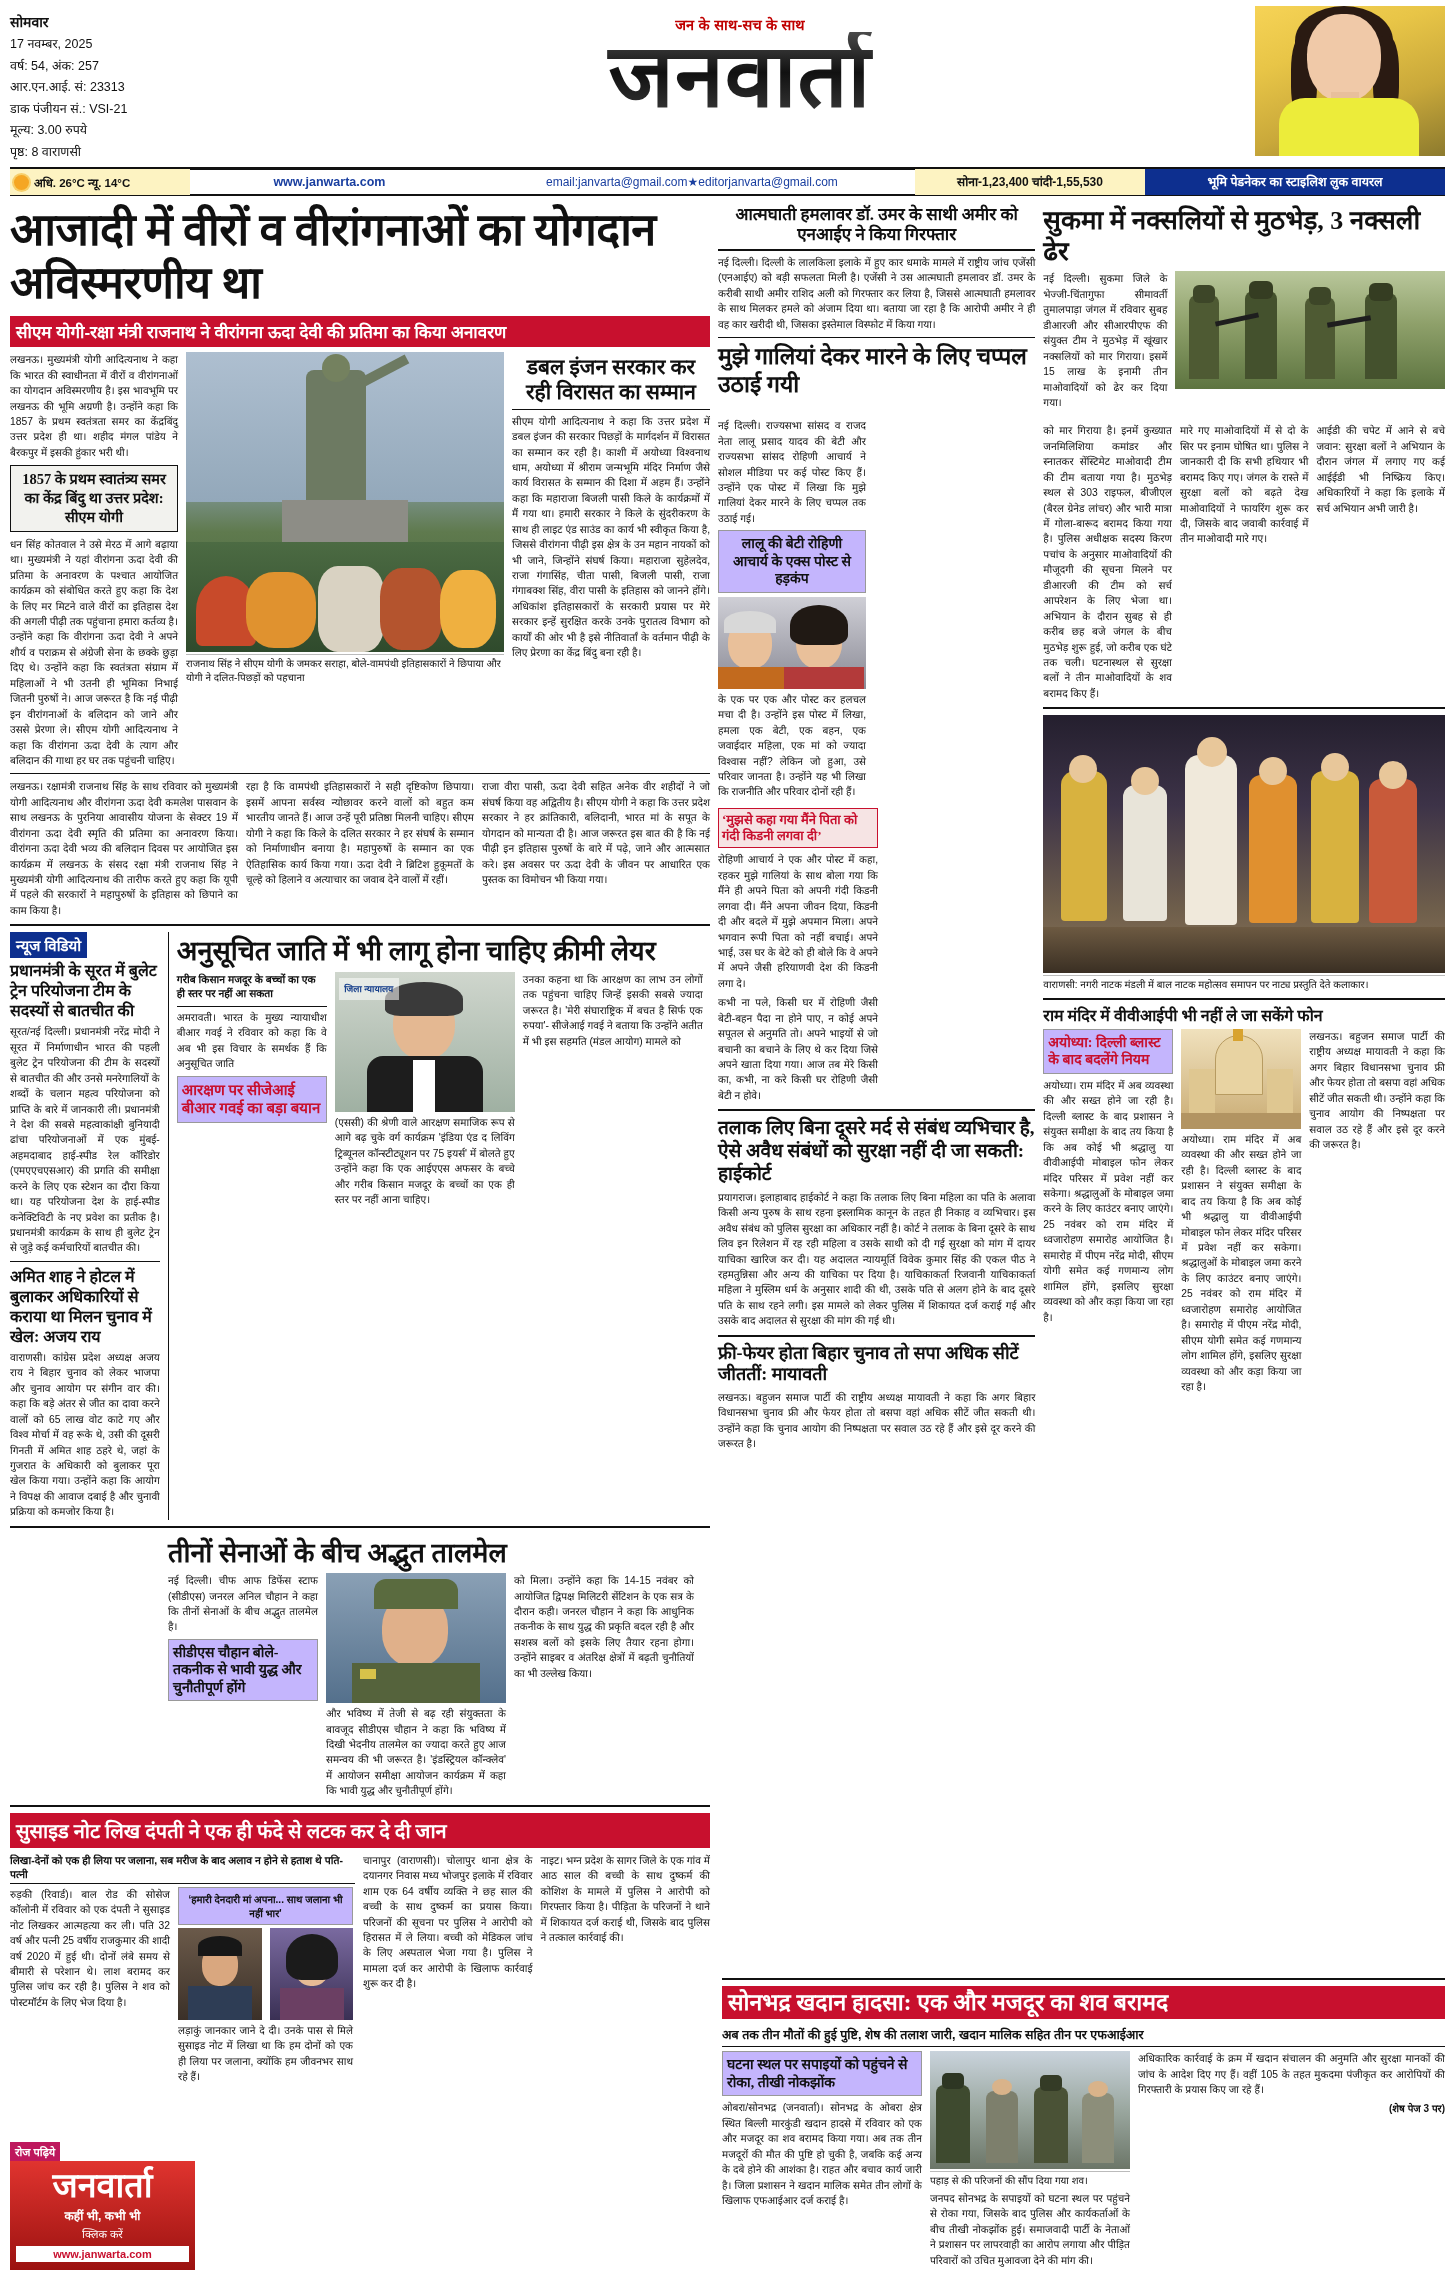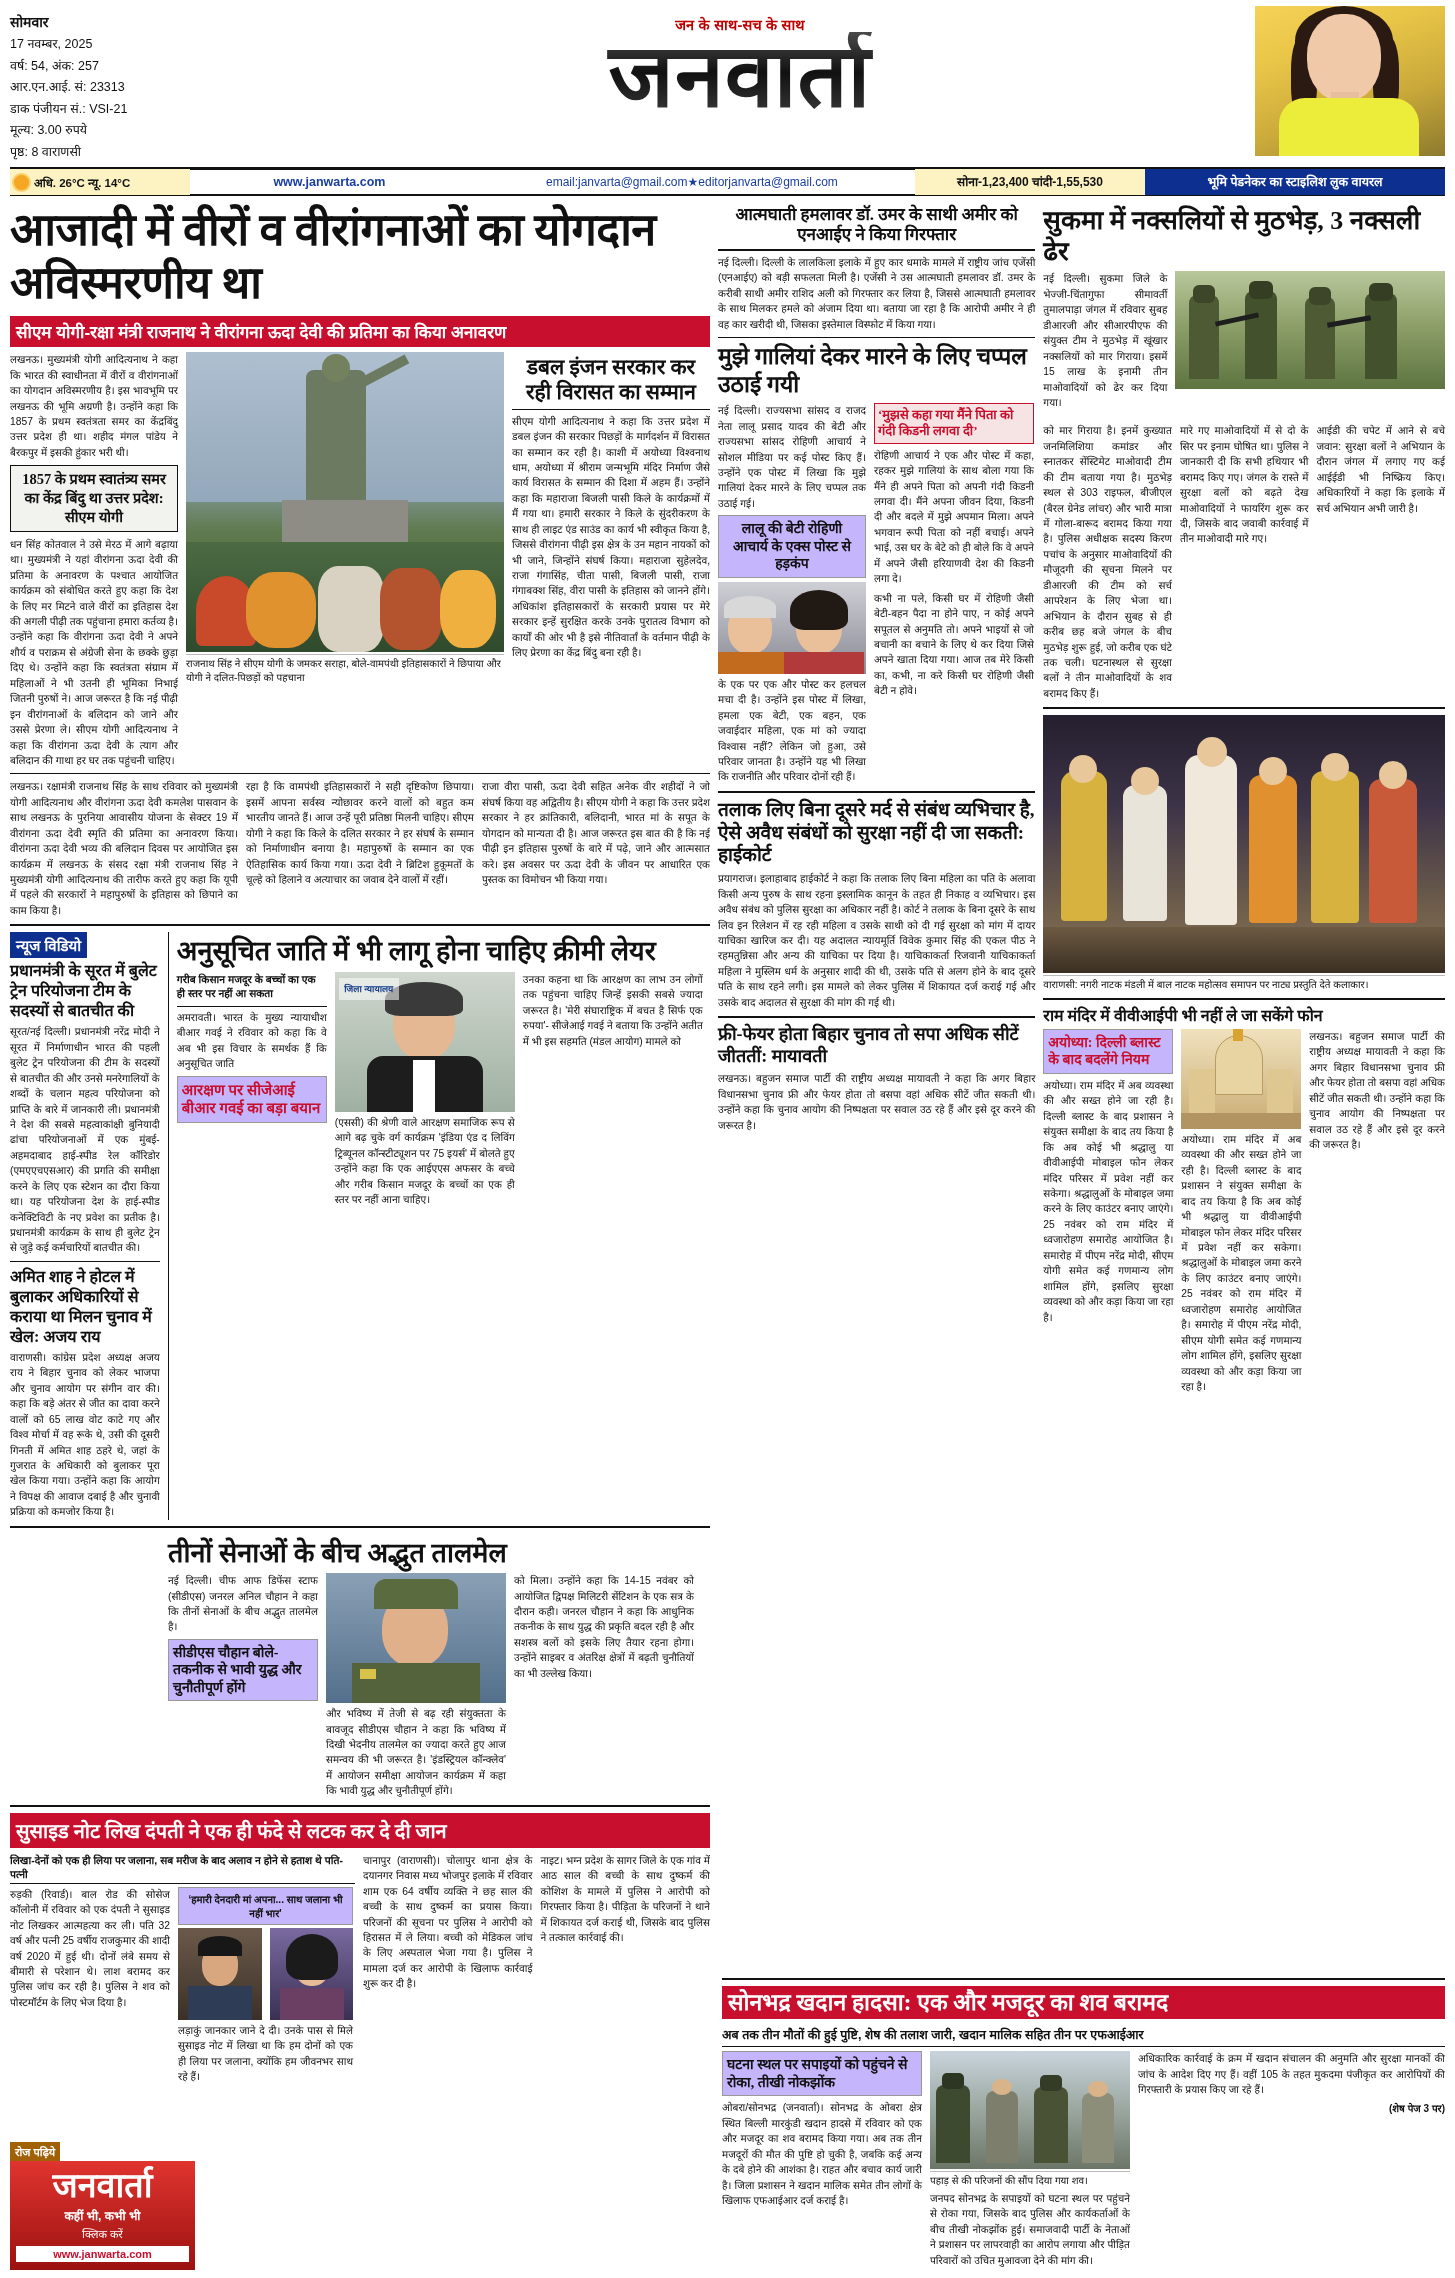--- a/index.html
+++ b/index.html
@@ -295,21 +295,21 @@
       </div>
     </div>
 
     <div class="col-mid">
       <div class="hl3" style="text-align:center;border-bottom:2px solid #111;padding-bottom:3px;font-size:17px;">आत्मघाती हमलावर डॉ. उमर के साथी अमीर को एनआईए ने किया गिरफ्तार</div>
       <div class="body-txt">नई दिल्ली। दिल्ली के लालकिला इलाके में हुए कार धमाके मामले में राष्ट्रीय जांच एजेंसी (एनआईए) को बड़ी सफलता मिली है। एजेंसी ने उस आत्मघाती हमलावर डॉ. उमर के करीबी साथी अमीर राशिद अली को गिरफ्तार कर लिया है, जिससे आत्मघाती हमलावर के साथ मिलकर हमले को अंजाम दिया था। बताया जा रहा है कि आरोपी अमीर ने ही वह कार खरीदी थी, जिसका इस्तेमाल विस्फोट में किया गया।</div>
 
       <div class="rule"></div>
 
       <div class="hl2" style="font-size:23px;">मुझे गालियां देकर मारने के लिए चप्पल उठाई गयी</div>
-      <div class="flex gap6" style="margin-top:5px;">
+      <div class="flex gap6" style="margin-top:20px;flex-direction:column;">
         <div style="width:148px;">
           <div class="body-txt">नई दिल्ली। राज्यसभा सांसद व राजद नेता लालू प्रसाद यादव की बेटी और राज्यसभा सांसद रोहिणी आचार्य ने सोशल मीडिया पर कई पोस्ट किए हैं। उन्होंने एक पोस्ट में लिखा कि मुझे गालियां देकर मारने के लिए चप्पल तक उठाई गई।</div>
           <div class="tint-box" style="margin:4px 0;">
             <div style="font-family:'Liberation Serif',serif;font-size:14px;font-weight:bold;line-height:1.25;text-align:center;">लालू की बेटी रोहिणी आचार्य के एक्स पोस्ट से हड़कंप</div>
           </div>
           <div class="ph" style="height:92px;background:linear-gradient(180deg,#cfcfd6,#8a8a95);">
             <div style="position:absolute;left:10px;top:22px;width:44px;height:50px;background:#e9c09a;border-radius:46%;"></div>
             <div style="position:absolute;left:6px;top:14px;width:52px;height:22px;background:#d8d8d8;border-radius:50% 50% 0 0;"></div>
             <div style="position:absolute;left:0px;top:70px;width:66px;height:24px;background:#c26a1e;"></div>
             <div style="position:absolute;left:78px;top:18px;width:46px;height:54px;background:#e9c09a;border-radius:46%;"></div>
@@ -441,21 +441,21 @@
         <div class="body-txt" style="margin-top:3px;">जनपद सोनभद्र के सपाइयों को घटना स्थल पर पहुंचने से रोका गया, जिसके बाद पुलिस और कार्यकर्ताओं के बीच तीखी नोकझोंक हुई। समाजवादी पार्टी के नेताओं ने प्रशासन पर लापरवाही का आरोप लगाया और पीड़ित परिवारों को उचित मुआवजा देने की मांग की।</div>
       </div>
       <div style="flex:1;">
         <div class="body-txt">अधिकारिक कार्रवाई के क्रम में खदान संचालन की अनुमति और सुरक्षा मानकों की जांच के आदेश दिए गए हैं। वहीं 105 के तहत मुकदमा पंजीकृत कर आरोपियों की गिरफ्तारी के प्रयास किए जा रहे हैं।</div>
         <div style="text-align:right;font-size:10px;font-weight:bold;margin-top:3px;">(शेष पेज 3 पर)</div>
       </div>
     </div>
   </div>
 
   <div class="footer-ad">
-    <div style="background:#a16207;color:#fff;font-size:11px;font-weight:bold;padding:2px 5px;display:inline-block;">रोज पढ़िये</div>
+    <div style="background:#be185d;color:#fff;font-size:11px;font-weight:bold;padding:2px 5px;display:inline-block;">रोज पढ़िये</div>
     <div style="background:linear-gradient(180deg,#e0342f,#9b1210);padding:8px 6px;text-align:center;">
       <div class="logo-sm">जनवार्ता</div>
       <div style="color:#fff;font-size:12px;font-weight:bold;margin-top:4px;">कहीं भी, कभी भी</div>
       <div style="color:#fff;font-size:11px;margin-top:2px;">क्लिक करें</div>
       <div style="background:#fff;color:#c8102e;font-size:11px;font-weight:bold;margin-top:5px;padding:2px;">www.janwarta.com</div>
     </div>
   </div>
 
 </div>
 

